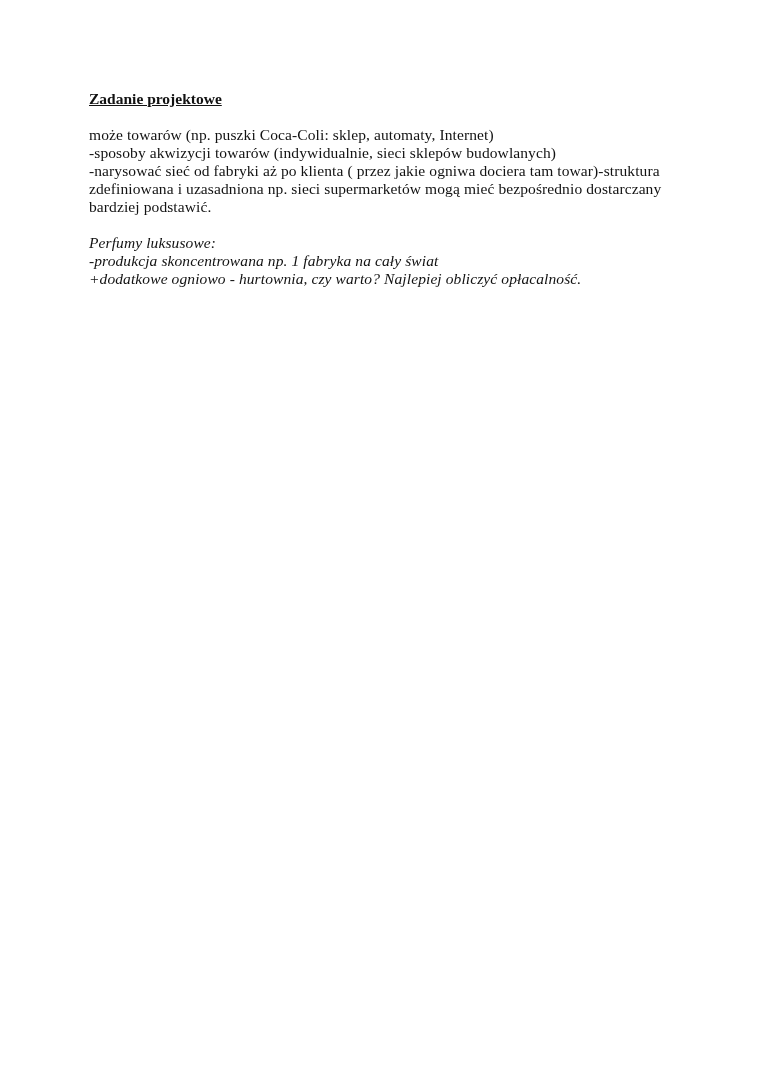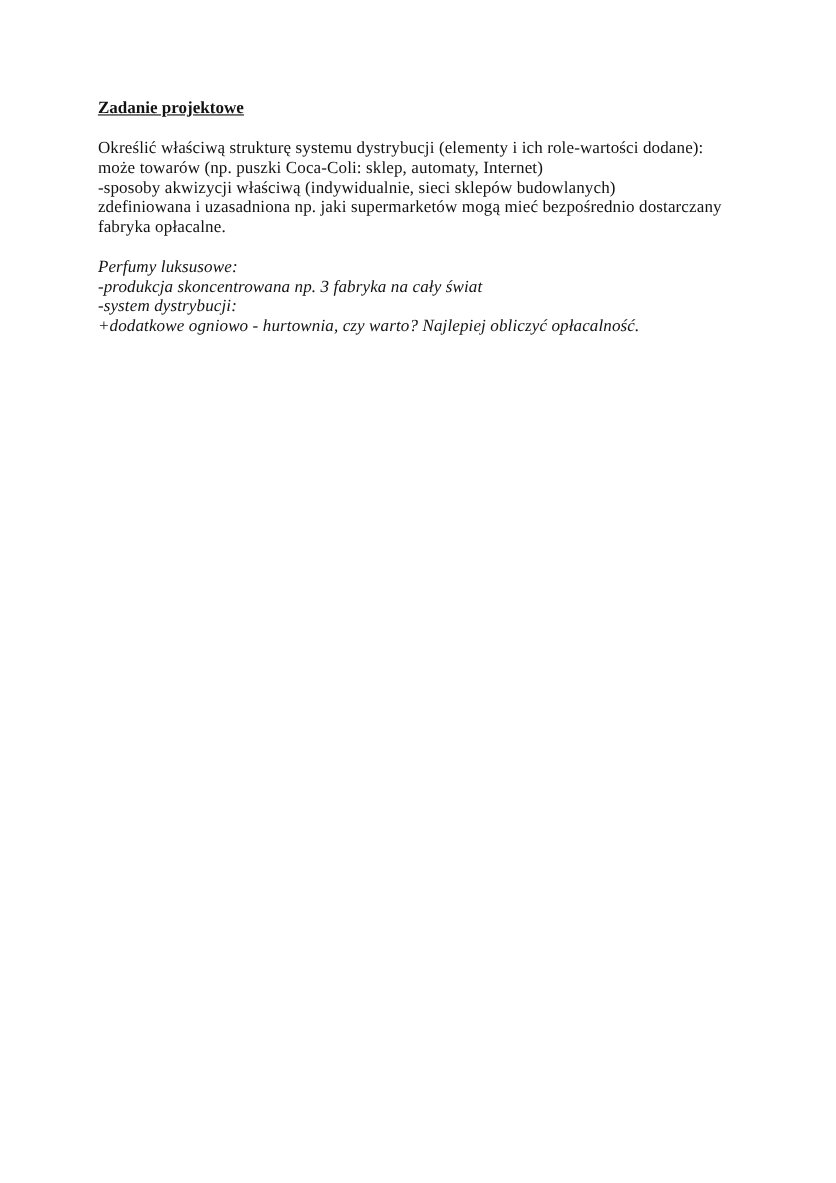--- a/index.html
+++ b/index.html
@@ -46,27 +46,26 @@
     }
   </style>
 </head>
 <body>
 
 <div class="page">
 
   <h1 class="doc-title">Zadanie projektowe</h1>
 
   <div class="para">
-    <div class="line">Określić właściwą strukturę systemu dystrybucji (elementy i ich role-wartości dodane):</div>
     <div class="line">może towarów (np. puszki Coca-Coli: sklep, automaty, Internet)</div>
-    <div class="line">-sposoby akwizycji właściwą (indywidualnie, sieci sklepów budowlanych)</div>
-    <div class="line">zdefiniowana i uzasadniona np. jaki supermarketów mogą mieć bezpośrednio dostarczany</div>
-    <div class="line">fabryka opłacalne.</div>
+    <div class="line">-sposoby akwizycji towarów (indywidualnie, sieci sklepów budowlanych)</div>
+    <div class="line">-narysować sieć od fabryki aż po klienta ( przez jakie ogniwa dociera tam towar)-struktura</div>
+    <div class="line">zdefiniowana i uzasadniona np. sieci supermarketów mogą mieć bezpośrednio dostarczany</div>
+    <div class="line">bardziej podstawić.</div>
   </div>
 
   <div class="para">
     <div class="line">Perfumy luksusowe:</div>
-    <div class="line">-produkcja skoncentrowana np. 3 fabryka na cały świat</div>
-    <div class="line">-system dystrybucji:</div>
+    <div class="line">-produkcja skoncentrowana np. 1 fabryka na cały świat</div>
     <div class="line">+dodatkowe ogniowo - hurtownia, czy warto? Najlepiej obliczyć opłacalność.</div>
   </div>
 
 </div>
 
 </body></html>

